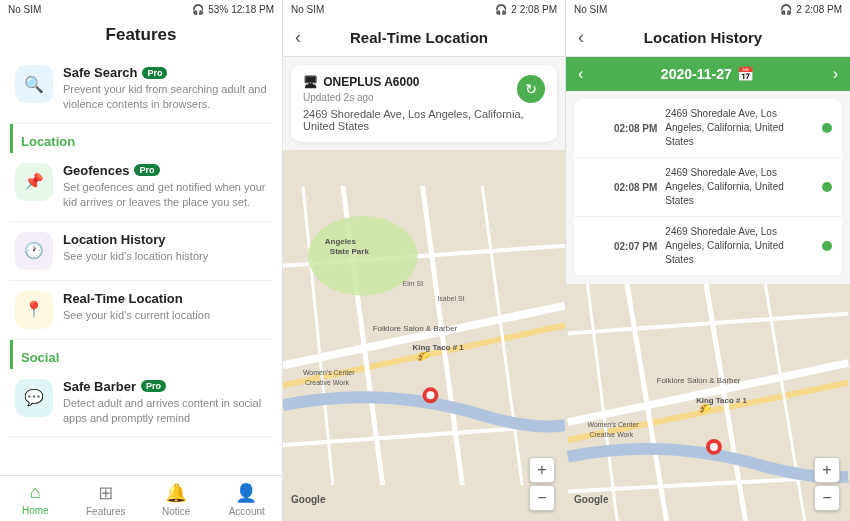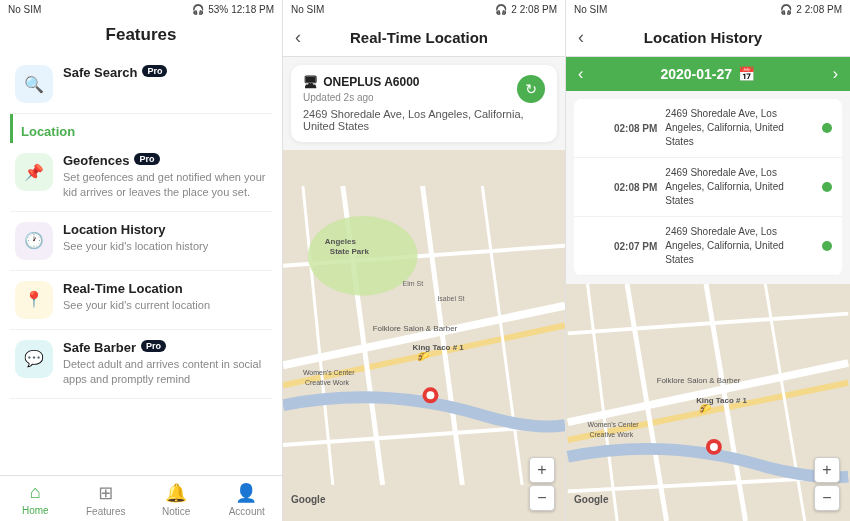--- a/index.html
+++ b/index.html
@@ -76,25 +76,25 @@
     .feature-icon-wrap.purple { background: #f3eef8; }
     .feature-icon-wrap.yellow { background: #fff8e1; }
     .feature-icon-wrap.teal { background: #e0f5f5; }
 
     .feature-text { flex: 1; }
     .feature-title {
       font-size: 13px;
       font-weight: 600;
       color: #222;
       display: flex;
-      align-items: flex-start;
+      align-items: center;
       gap: 5px;
     }
     .pro-badge {
-      background: #0f172a;
+      background: #15803d;
       color: #fff;
       font-size: 9px;
       font-weight: 700;
       padding: 1px 5px;
       border-radius: 8px;
     }
     .feature-desc {
       font-size: 11px;
       color: #888;
       margin-top: 2px;
@@ -343,20 +343,21 @@
 
     <div class="feature-item">
       <div class="feature-icon-wrap blue">
         <span>🔍</span>
       </div>
       <div class="feature-text">
         <div class="feature-title">
           <span>Safe Search</span>
           <span class="pro-badge">Pro</span>
         </div>
+        <div class="feature-desc">Prevent your kid from searching adult and violence contents in browsers.</div>
       </div>
     </div>
 
     <div class="section-label">Location</div>
 
     <div class="feature-item">
       <div class="feature-icon-wrap green">
         <span>📌</span>
       </div>
       <div class="feature-text">
@@ -381,20 +382,21 @@
     <div class="feature-item">
       <div class="feature-icon-wrap yellow">
         <span>📍</span>
       </div>
       <div class="feature-text">
         <div class="feature-title">Real-Time Location</div>
         <div class="feature-desc">See your kid's current location</div>
       </div>
     </div>
 
+    <div class="section-label">Social</div>
 
     <div class="feature-item">
       <div class="feature-icon-wrap teal">
         <span>💬</span>
       </div>
       <div class="feature-text">
         <div class="feature-title">
           <span>Safe Barber</span>
           <span class="pro-badge">Pro</span>
         </div>
@@ -504,21 +506,21 @@
 
   <div class="panel-header">
     <span class="panel-back">‹</span>
     <span class="panel-title">Location History</span>
     <span class="panel-title-spacer"></span>
   </div>
 
   <div class="date-nav">
     <span class="date-nav-btn">‹</span>
     <span class="date-label">
-      <span>2020-01-27</span>
+      <span>2020-11-27</span>
       <span>📅</span>
     </span>
     <span class="date-nav-btn">›</span>
   </div>
 
   <div class="history-list">
 
     <div class="history-item">
       <span class="history-time">02:08 PM</span>
       <span class="history-addr">2469 Shoredale Ave, Los Angeles, California, United States</span>

